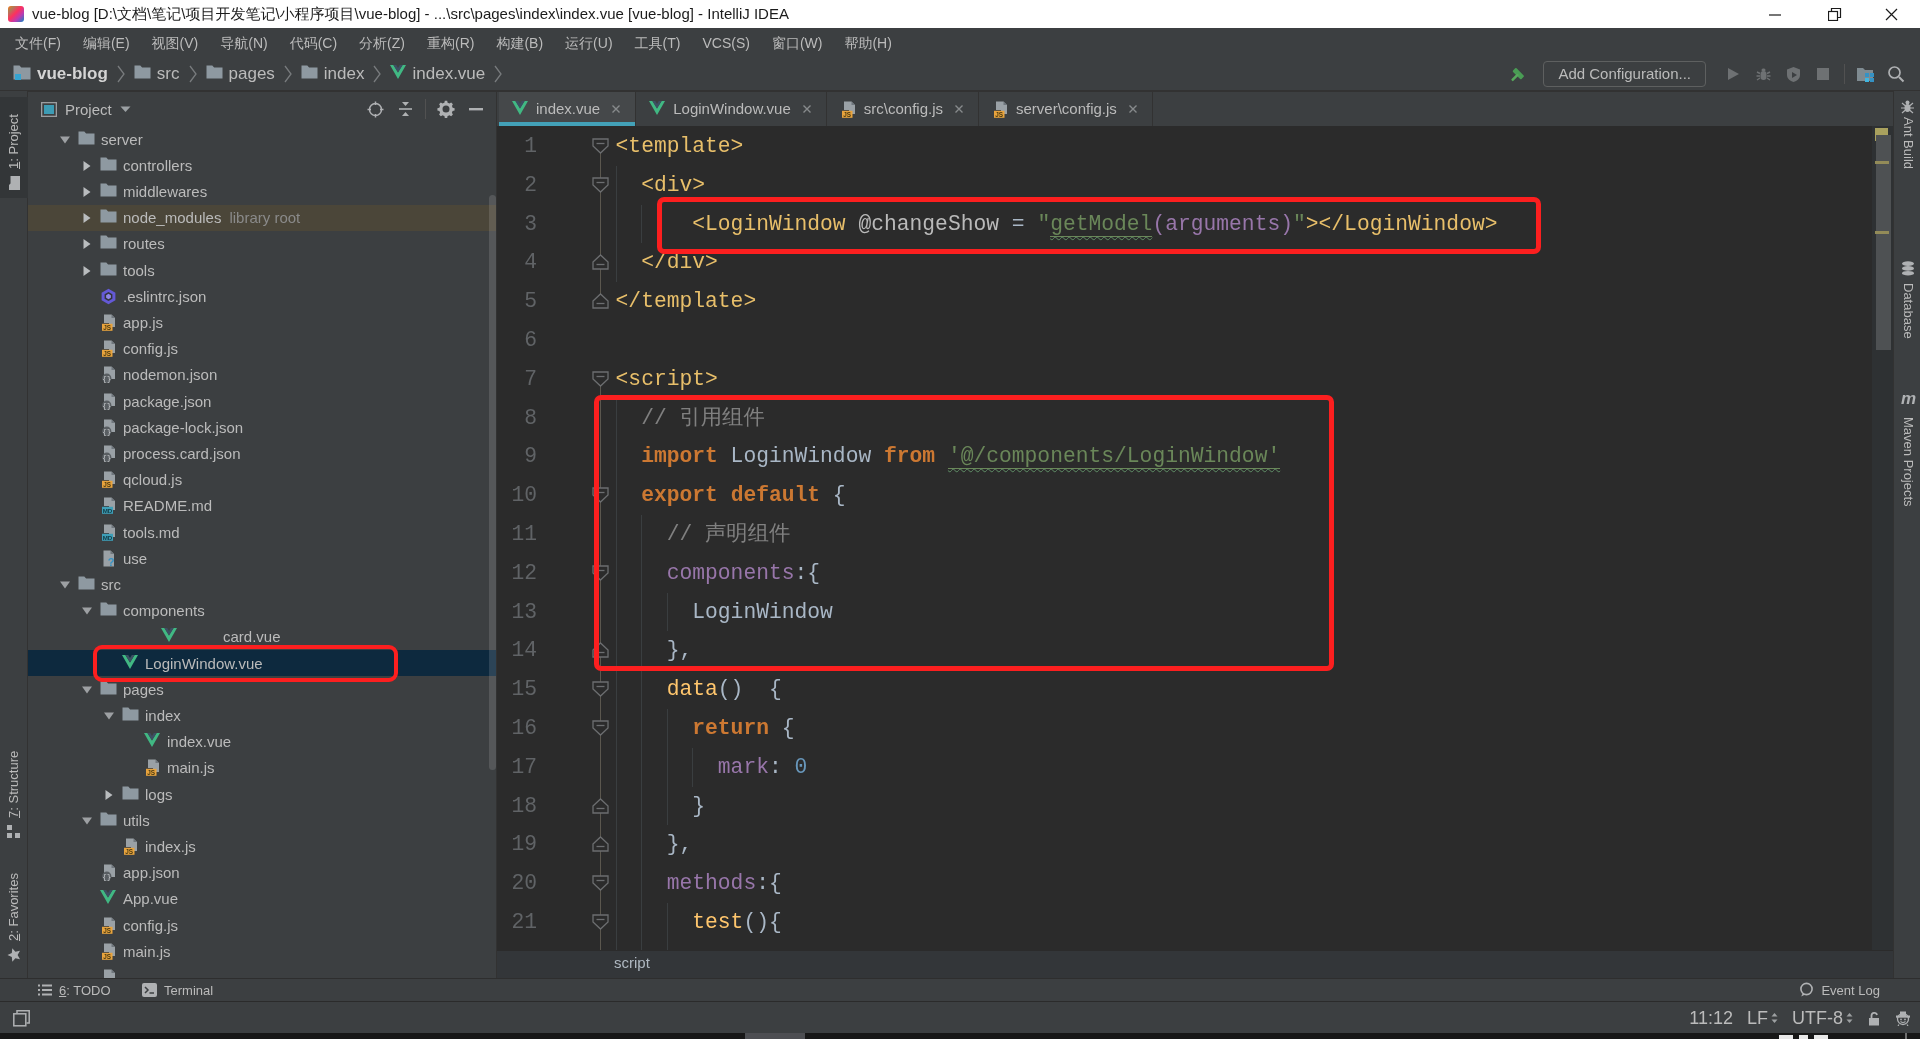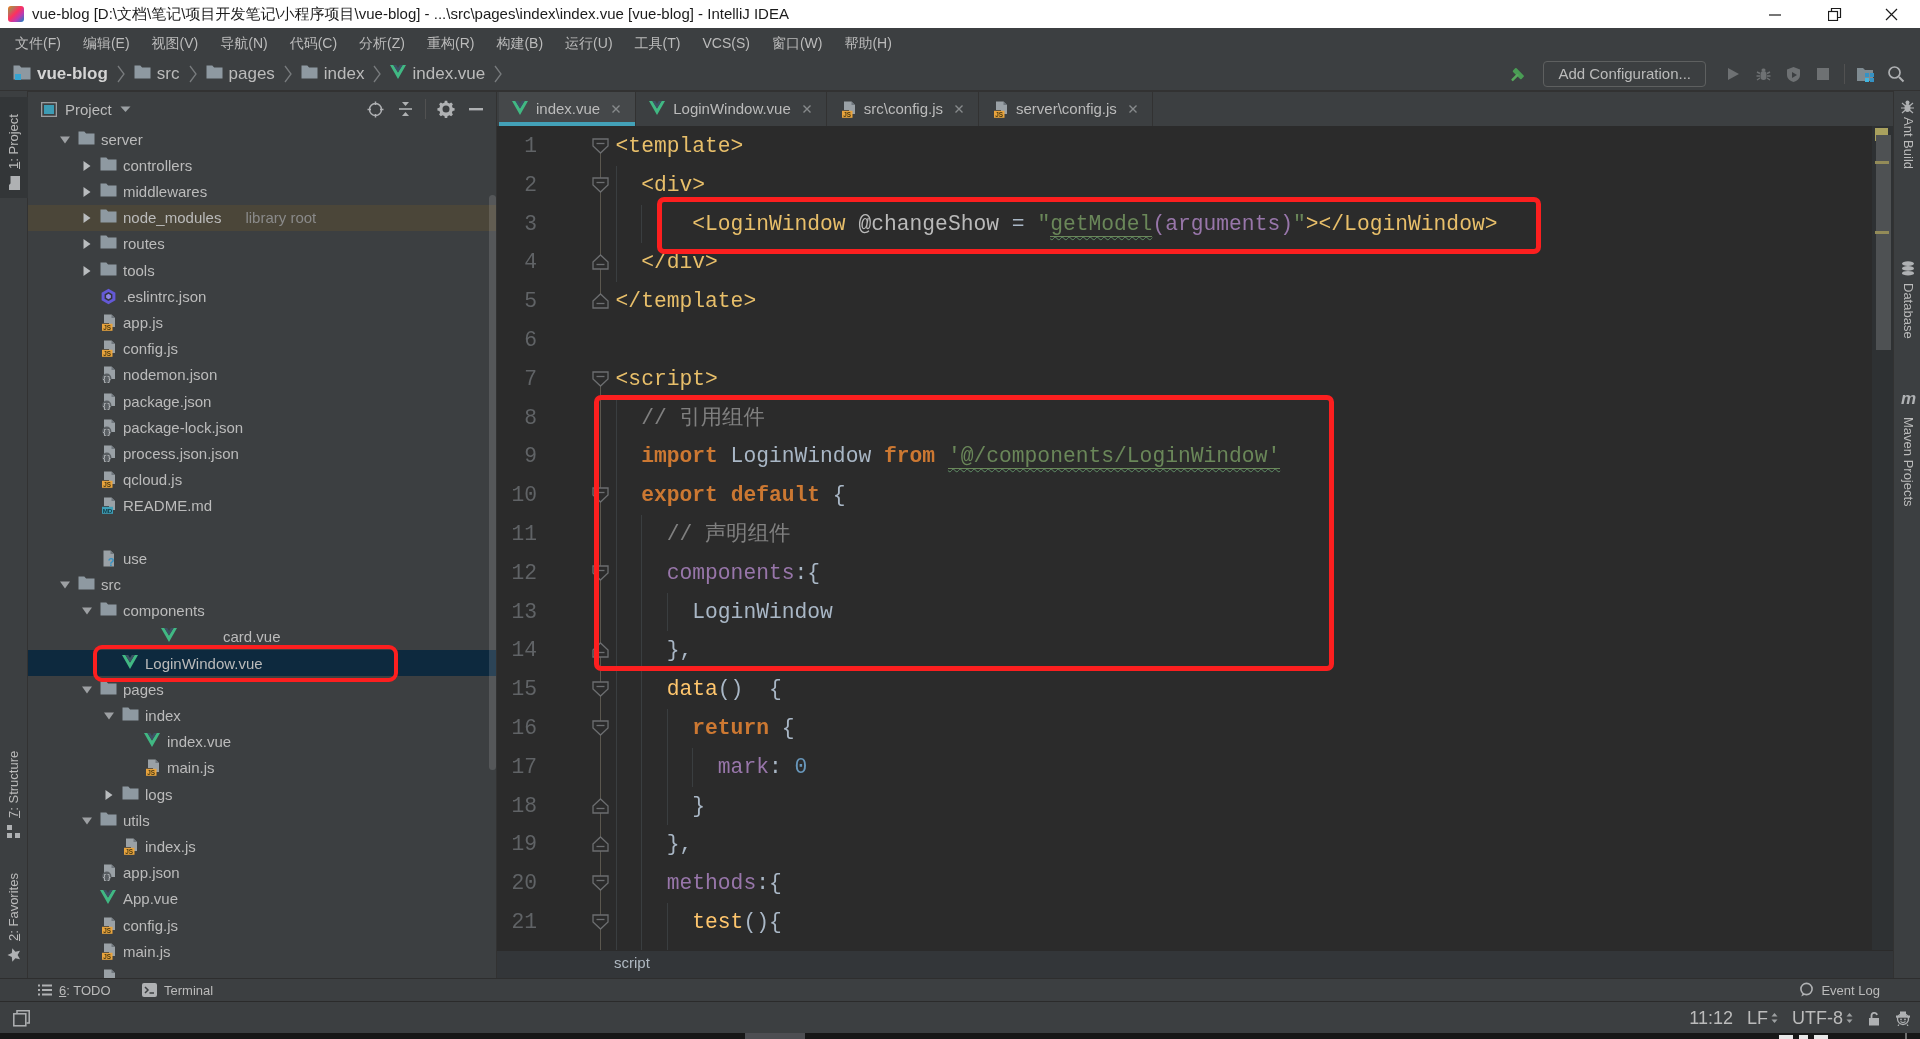--- a/index.html
+++ b/index.html
@@ -56,21 +56,21 @@
   #panel-header .ph-right { position:absolute; right:7px; top:0; height:34px; display:flex; align-items:center; gap:4px; }
   .ph-icon { width:26px; height:26px; display:flex; align-items:center; justify-content:center; }
   #tree { position:absolute; left:0; top:34px; width:100%; height:853px; overflow:hidden; }
   .trow { position:absolute; left:0; width:469px; height:26px; display:flex; align-items:center; }
   .trow.hl { background:#4B4639; }
   .trow.sel { background:#0D293E; }
   .tarrow { width:21px; height:17px; position:relative; flex:none; }
   .tarrow svg { position:absolute; left:2px; top:3px; }
   .ticon { width:17px; height:17px; flex:none; position:relative; }
   .tlabel { font-size:15px; color:#BBBBBB; margin-left:6px; white-space:nowrap; }
-  .tsub { font-size:15px; color:#8A8A8A; margin-left:24px; white-space:nowrap; }
+  .tsub { font-size:15px; color:#8A8A8A; margin-left:8px; white-space:nowrap; }
   #tree-scrollbar { position:absolute; left:461px; top:104px; width:7px; height:575px;
     background:rgba(255,255,255,0.13); border-radius:4px; }
   #tree-annotation { position:absolute; left:65px; top:554px; width:305px; height:37px;
     border:4px solid #FC1F1F; border-radius:9px; }
 
   
   #editor-col { left:497px; top:91px; width:1396px; height:887px; background:#2B2B2B; }
   #tabbar { position:absolute; left:0; top:0; width:100%; height:35px; background:#3C3F41;
     border-top:1px solid #323232; display:flex; align-items:flex-start; padding-left:2px; }
   .tab { position:relative; flex:none; height:34px; display:flex; align-items:center;
@@ -522,21 +522,21 @@
       </div>
 
       <div class="trow" style="top: 315.4px; padding-left: 51px;">
         <span class="tarrow"></span>
         <span class="ticon"><svg width="17" height="17" viewBox="0 0 17 17">
               <path d="M4 0.5 h7.5 L15 4 v9 h-5.5 v-4 H4 Z" fill="#9AA1A6"></path>
               <path d="M11.5 0.5 L15 4 h-3.5 Z" fill="#6F767C"></path>
               <circle cx="6.8" cy="12.2" r="4.6" fill="#595E62"></circle>
               <text x="6.8" y="14.8" font-size="7.6" fill="#C7CACD" text-anchor="middle" font-family="Liberation Mono, monospace">{}</text>
             </svg></span>
-        <span class="tlabel">process.json.json</span>
+        <span class="tlabel">process.card.json</span>
 
       </div>
 
       <div class="trow" style="top: 341.6px; padding-left: 51px;">
         <span class="tarrow"></span>
         <span class="ticon"><svg width="17" height="17" viewBox="0 0 17 17">
               <path d="M4 0.5 h7.5 L15 4 v9 h-6 v-4 H4 Z" fill="#9AA1A6"></path>
               <path d="M11.5 0.5 L15 4 h-3.5 Z" fill="#6F767C"></path>
               <rect x="2" y="9.8" width="10.5" height="7" fill="#E8A33D"></rect>
               <text x="7.2" y="15.6" font-size="6.4" font-weight="bold" fill="#4A3A10" text-anchor="middle" font-family="Liberation Sans, sans-serif">JS</text>
@@ -550,20 +550,31 @@
         <span class="ticon"><svg width="17" height="17" viewBox="0 0 17 17">
               <path d="M4 0.5 h7.5 L15 4 v9 h-6 v-4 H4 Z" fill="#9AA1A6"></path>
               <path d="M11.5 0.5 L15 4 h-3.5 Z" fill="#6F767C"></path>
               <rect x="2" y="9.8" width="11" height="7" fill="#3D9FB8"></rect>
               <text x="7.5" y="15.7" font-size="6.2" font-weight="bold" fill="#123A44" text-anchor="middle" font-family="Liberation Sans, sans-serif">MD</text>
             </svg></span>
         <span class="tlabel">README.md</span>
 
       </div>
 
+      <div class="trow" style="top: 394px; padding-left: 51px;">
+        <span class="tarrow"></span>
+        <span class="ticon"><svg width="17" height="17" viewBox="0 0 17 17">
+              <path d="M4 0.5 h7.5 L15 4 v9 h-6 v-4 H4 Z" fill="#9AA1A6"></path>
+              <path d="M11.5 0.5 L15 4 h-3.5 Z" fill="#6F767C"></path>
+              <rect x="2" y="9.8" width="11" height="7" fill="#3D9FB8"></rect>
+              <text x="7.5" y="15.7" font-size="6.2" font-weight="bold" fill="#123A44" text-anchor="middle" font-family="Liberation Sans, sans-serif">MD</text>
+            </svg></span>
+        <span class="tlabel">tools.md</span>
+
+      </div>
 
       <div class="trow" style="top: 420.2px; padding-left: 51px;">
         <span class="tarrow"></span>
         <span class="ticon"><svg width="17" height="17" viewBox="0 0 17 17">
               <path d="M3.5 0.5 h7 L14 4 v12.5 H3.5 Z" fill="#9AA1A6"></path>
               <path d="M10.5 0.5 L14 4 h-3.5 Z" fill="#6F767C"></path>
               <text x="11" y="16.4" font-size="11" font-weight="bold" fill="#3592C4" text-anchor="middle" font-family="Liberation Sans, sans-serif">?</text>
             </svg></span>
         <span class="tlabel">use</span>
 

